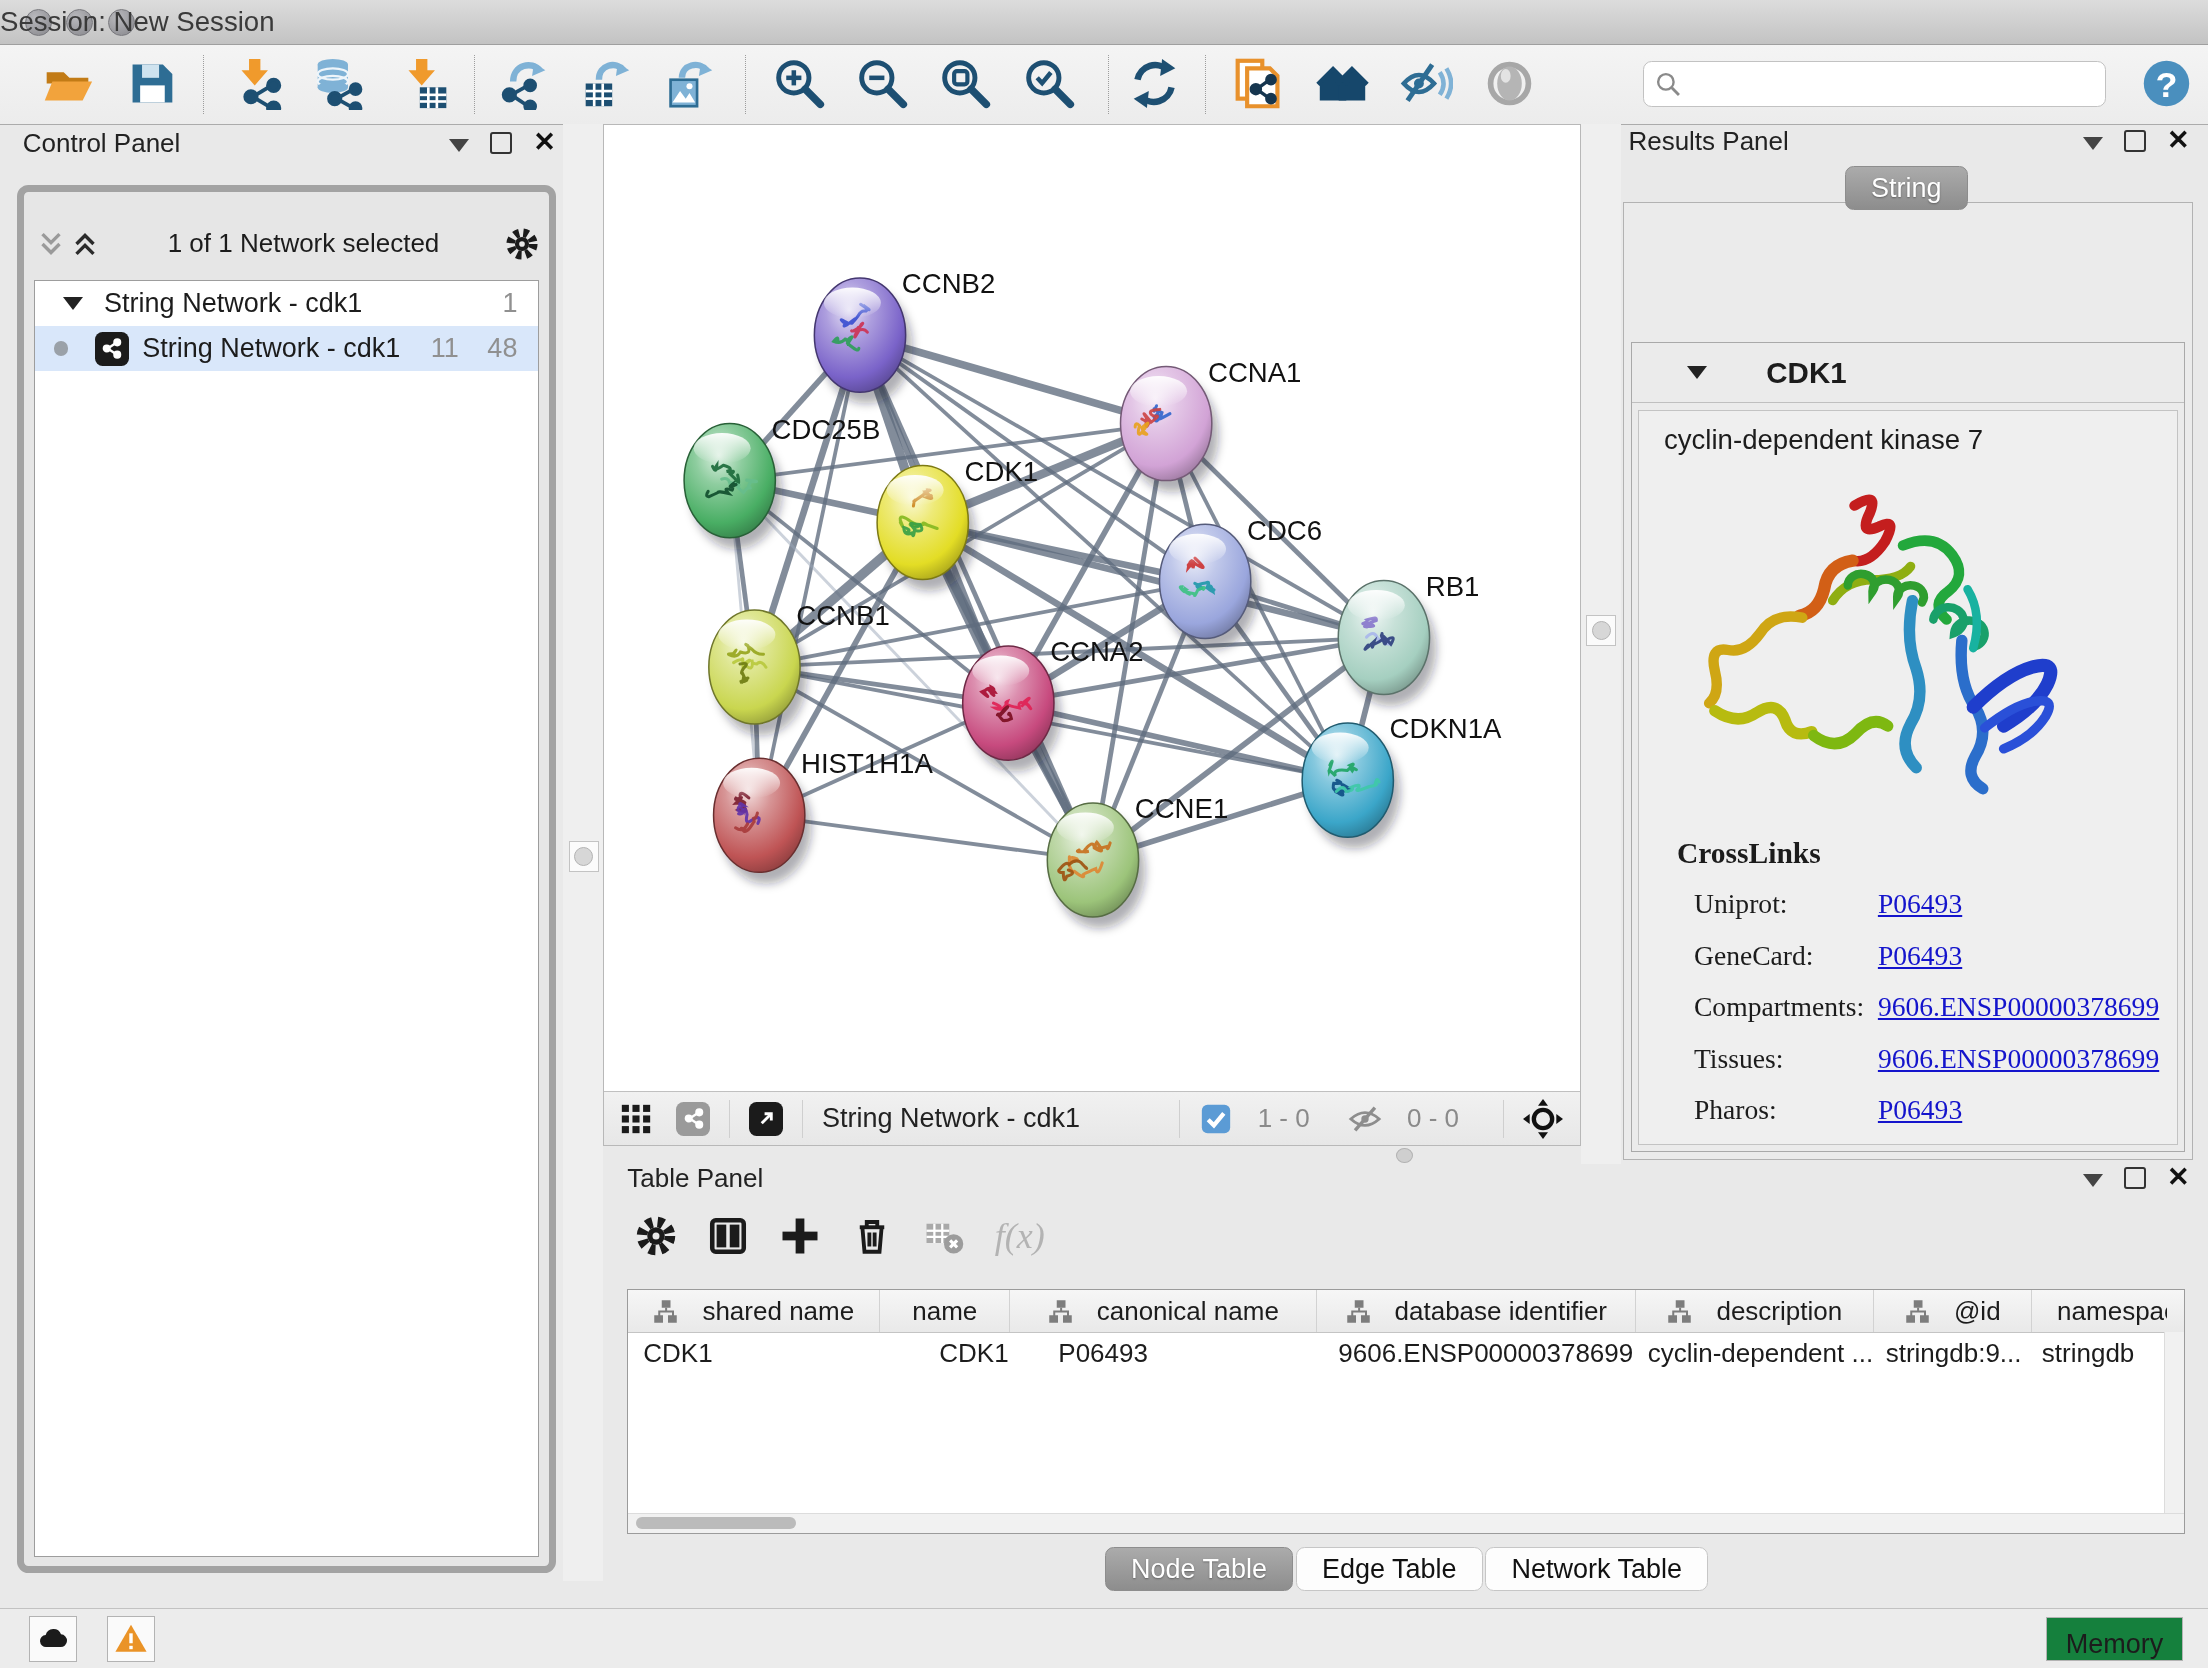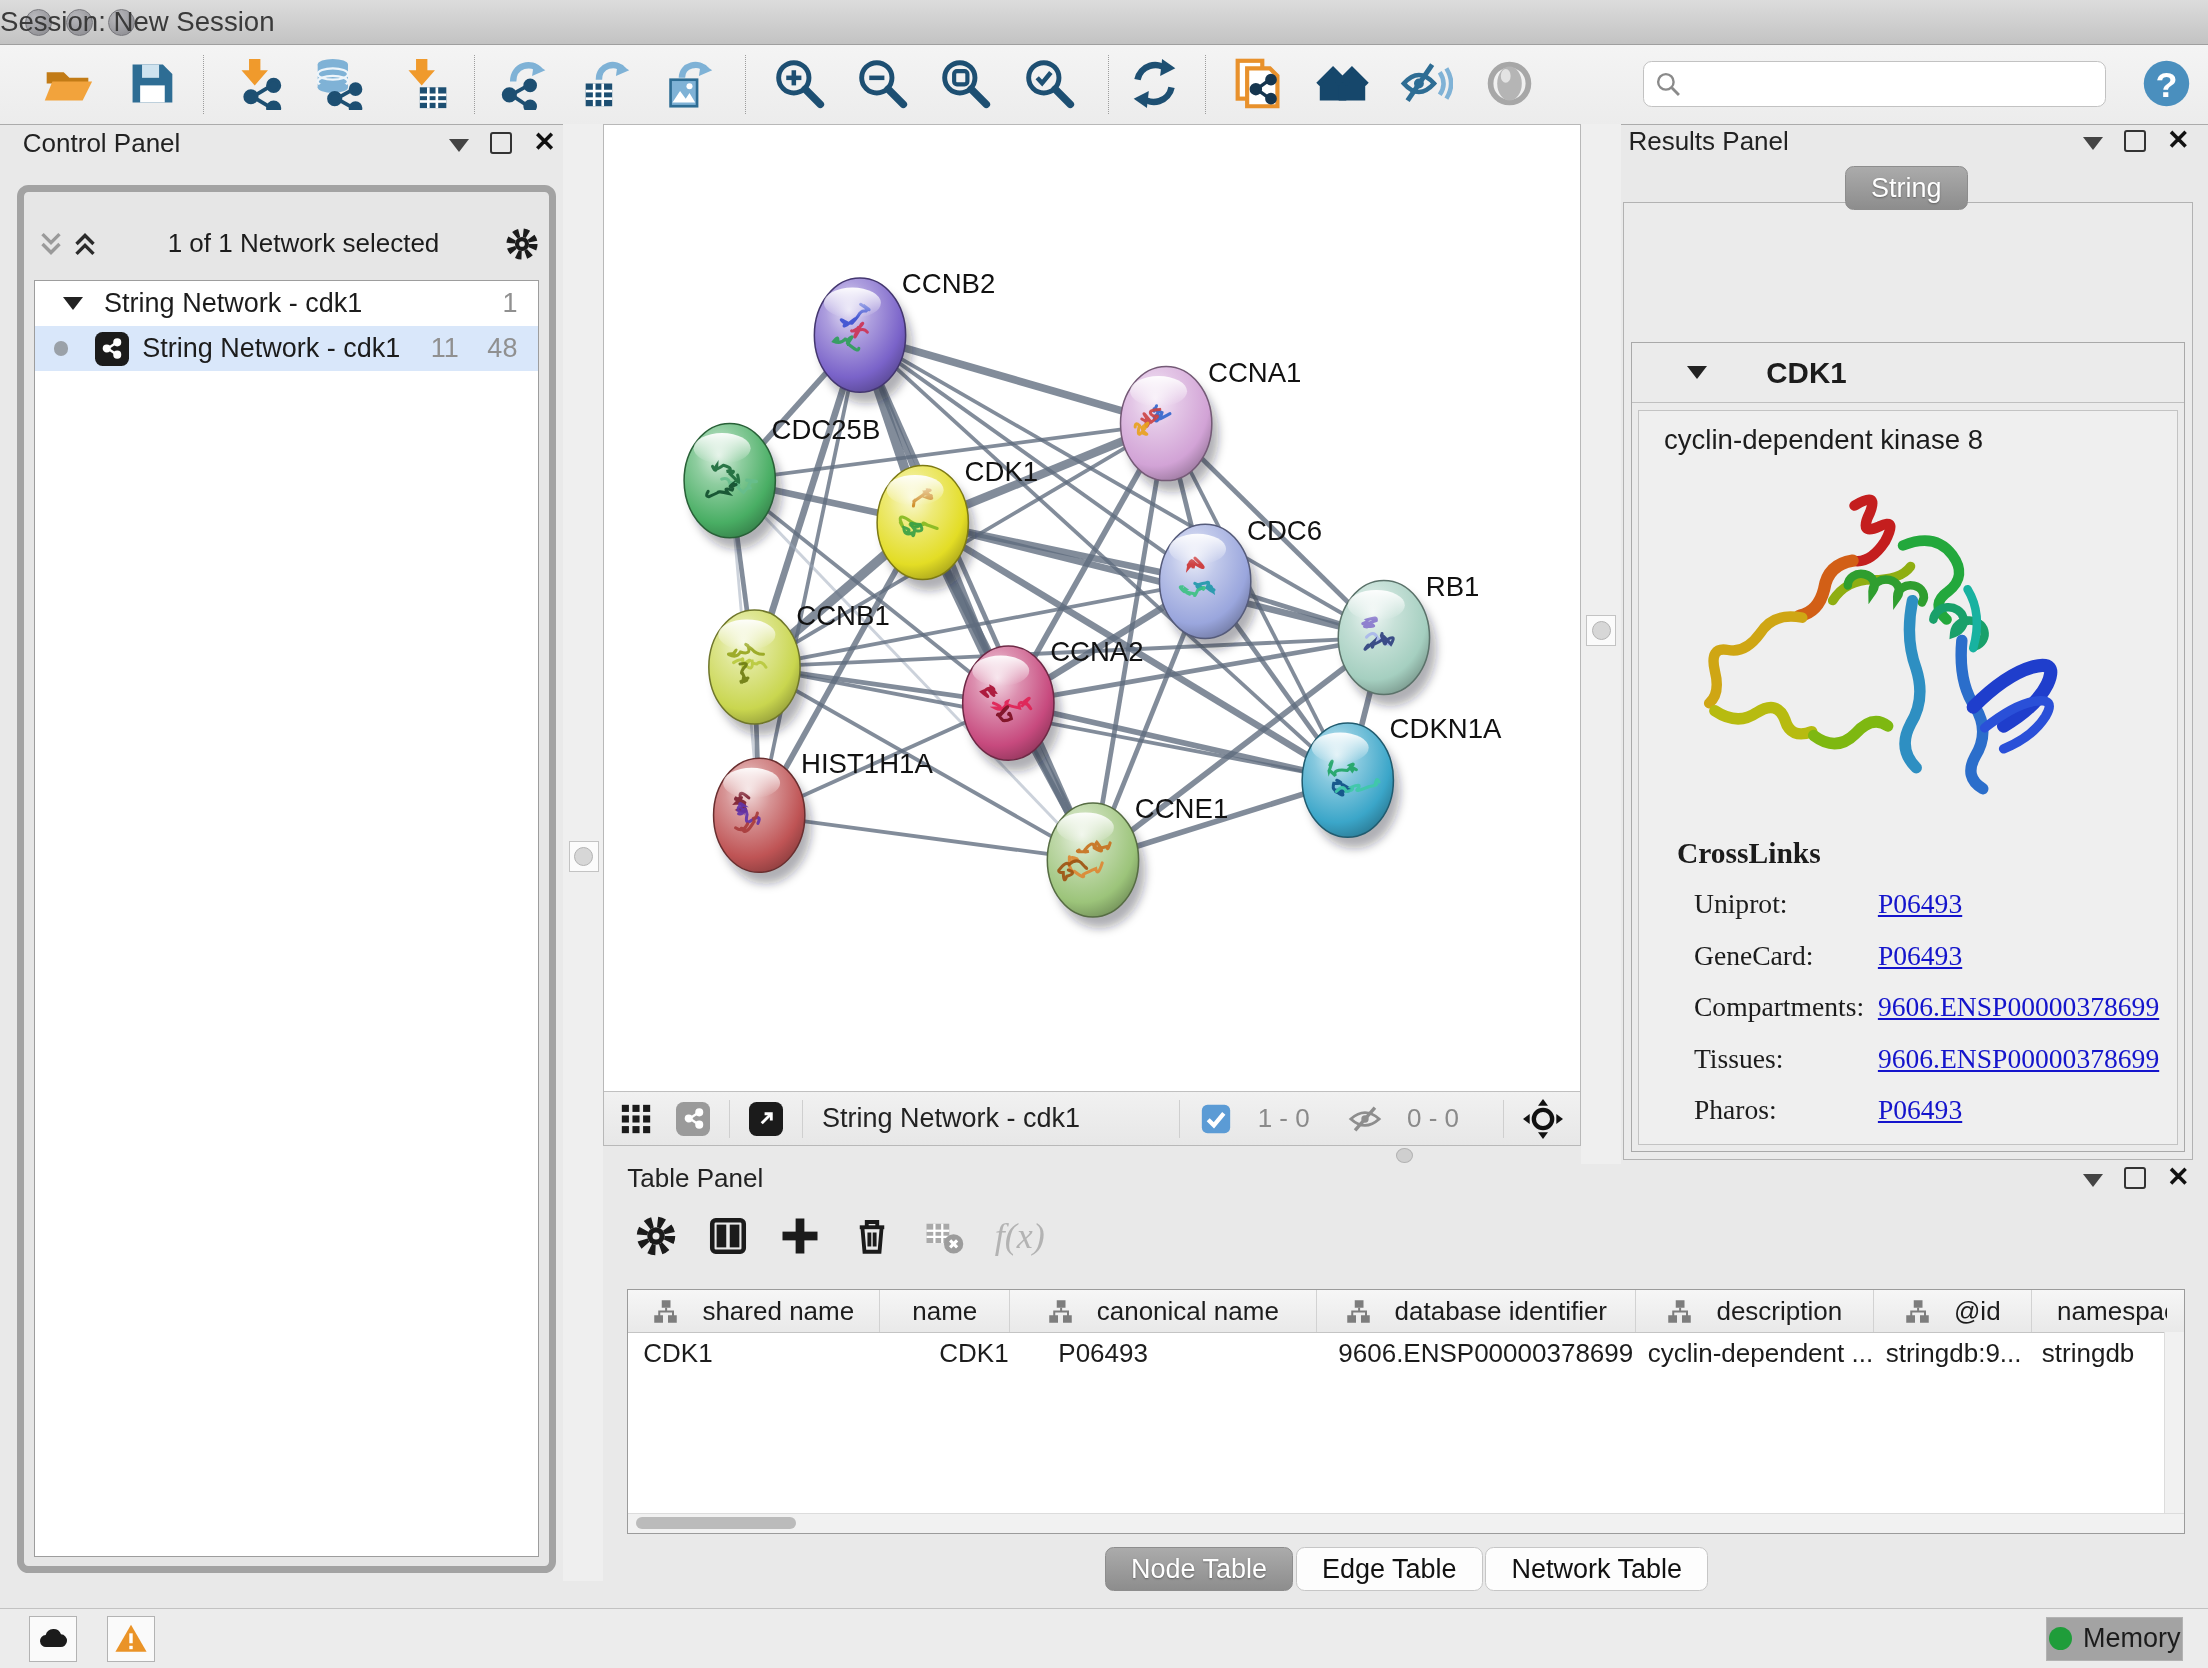--- a/index.html
+++ b/index.html
@@ -88,22 +88,22 @@
      overflow:hidden;white-space:nowrap;box-sizing:border-box;}
   .trowdata{display:flex;height:40px;align-items:center;}
   .td{font-size:26px;padding-left:15px;overflow:hidden;white-space:nowrap;box-sizing:border-box;}
   .hscroll{position:absolute;left:0;bottom:0;width:100%;height:19px;background:#f1f1f1;border-top:1px solid #dcdcdc;}
   .hthumb{position:absolute;left:7.6px;top:2.9px;width:160px;height:12.4px;border-radius:6.7px;background:#bbbbbb;}
   .vstrip{position:absolute;right:0;top:42px;bottom:19px;width:19px;background:#f1f1f1;border-left:1px solid #dcdcdc;}
   .tp-tabs{position:absolute;left:0;right:0;top:384px;display:flex;justify-content:center;gap:2.9px;}
   
   .footer{position:absolute;left:0;bottom:0;width:100%;height:59px;background:#ececec;border-top:1px solid #c2c2c2;}
   .fbtn{position:absolute;top:6.7px;width:46px;height:44px;background:#fafafa;border:1.9px solid #b3b3b3;display:flex;align-items:center;justify-content:center;}
-  .membtn{position:absolute;right:25px;top:7.6px;width:135px;height:42px;background:#a3a3a3;border:1.9px solid #b3b3b3;
-    display:flex;align-items:center;justify-content:center;gap:11.4px;font-size:27px;}
+  .membtn{position:absolute;right:25px;top:7.6px;width:135px;height:42px;background:#15803d;border:1.9px solid #b3b3b3;
+    display:flex;align-items:center;justify-content:center;gap:11.4px;font-size:27px;flex-direction:column;}
   .memdot{width:23px;height:23px;border-radius:50%;background:#1f9d3a;}
   .hier{width:25px;height:25px;flex:none;}
 </style>
 </head>
 <body>
 
 <div class="window">
 
   <div class="titlebar">
     <div class="lights">
@@ -663,21 +663,21 @@
       <span class="pi-close">✕</span>
     </div>
     <span class="tab sel rp-tab">String</span>
     <div class="rp-card">
       <div class="rp-box2">
         <div class="rp-gene-hdr">
           <span class="tri-down" style="margin-left:55px"></span>
           <span class="name">CDK1</span>
         </div>
         <div class="rp-content">
-          <div class="rp-desc">cyclin-dependent kinase 8</div>
+          <div class="rp-desc">cyclin-dependent kinase 7</div>
           <svg style="position:absolute;left:49px;top:68px" width="371" height="361" viewBox="0 0 390 380">
             <g fill="none" stroke-linecap="round">
               <path d="M175 28 q26 -16 16 8 q-12 24 10 14 q20 -10 6 16 q-16 24 -34 20" stroke="#c41e1e" stroke-width="11"></path>
               <path d="M173 86 q-26 4 -30 30 q-6 24 -26 28" stroke="#d25f16" stroke-width="13"></path>
               <path d="M120 146 q-30 -6 -44 16 q-16 22 -34 18 q-20 -4 -14 22 q6 24 -6 34" stroke="#cfa614" stroke-width="11"></path>
               <path d="M28 244 q24 16 44 2 q22 -14 30 8 q6 20 28 12" stroke="#b7bb10" stroke-width="12"></path>
               <path d="M132 270 q24 18 44 -2 q18 -20 34 -8" stroke="#7eb811" stroke-width="12"></path>
               <path d="M152 128 q14 -22 42 -22 q30 0 40 -14" stroke="#8fae12" stroke-width="10"></path>
               <path d="M168 112 a14 12 0 1 1 26 6 a14 12 0 1 1 26 6 a14 12 0 1 1 26 6" stroke="#2f9e2f" stroke-width="9"></path>
               <path d="M226 70 q34 -14 52 10 q16 22 -4 38 q-20 14 -2 30" stroke="#23a83c" stroke-width="11"></path>

